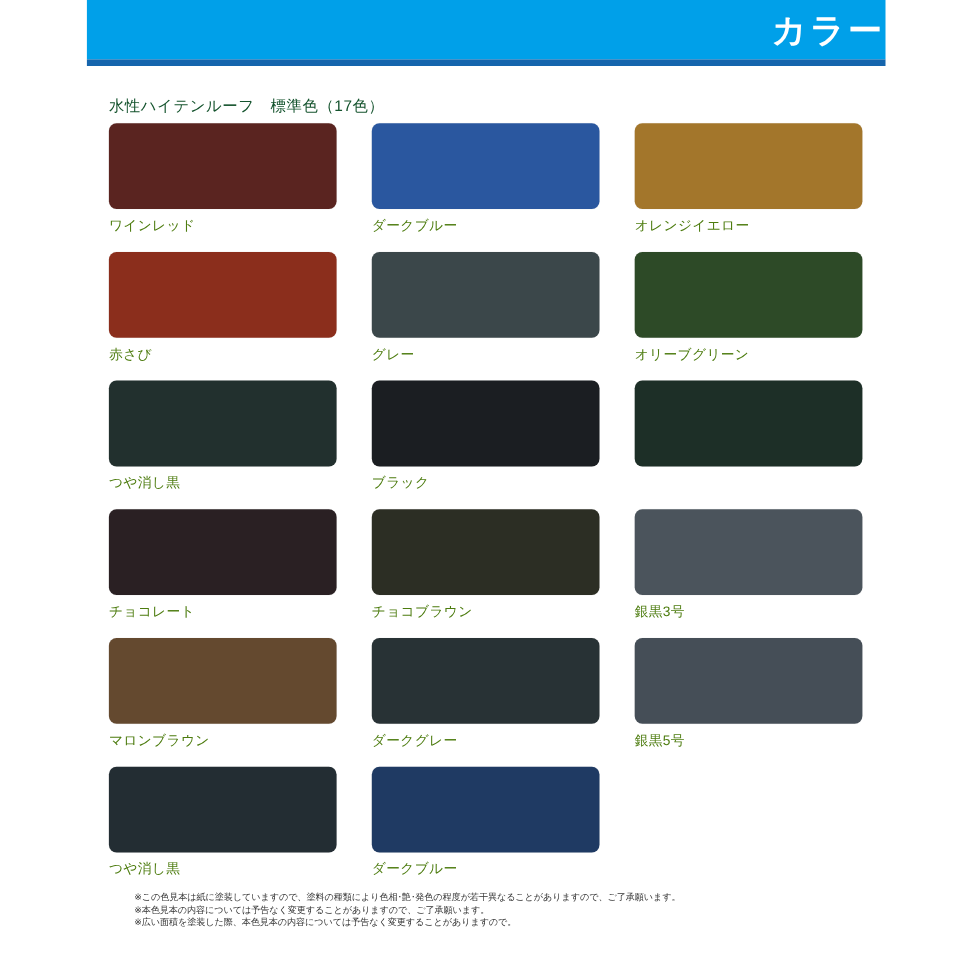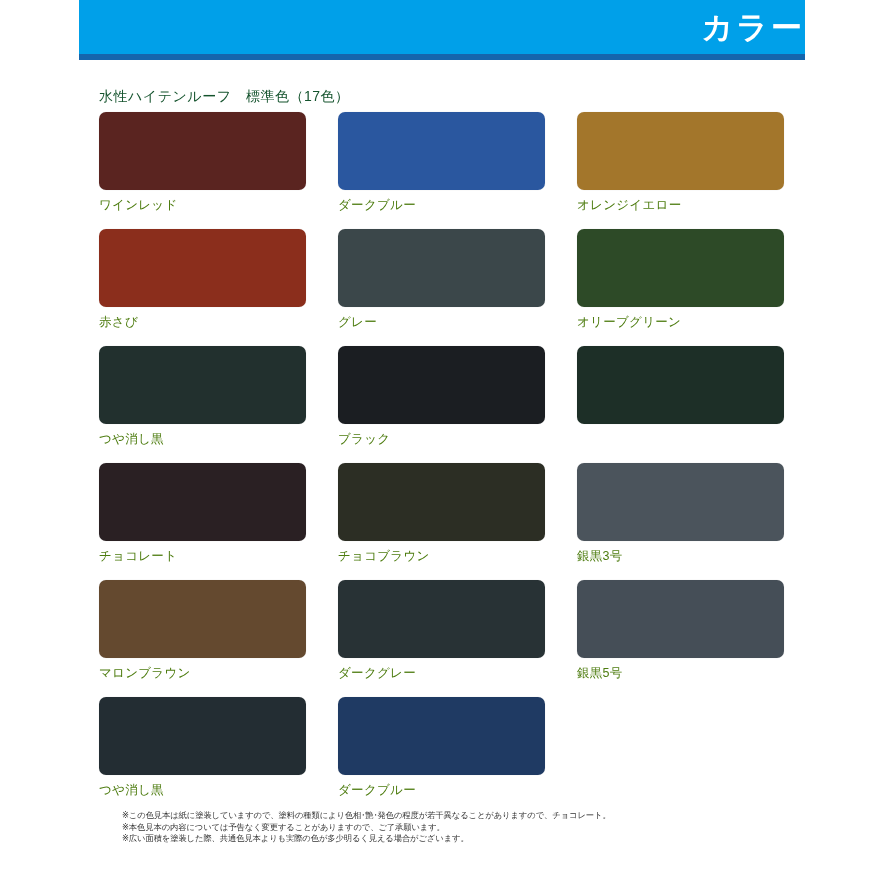--- a/index.html
+++ b/index.html
@@ -199,18 +199,18 @@
         <div class="swatch" style="background: rgb(31, 58, 99);"></div>
         <div class="swatch-label">ダークブルー</div>
       </div>
       <div class="cell empty">
         <div class="swatch"></div>
         <div class="swatch-label"></div>
       </div>
     </div>
 
   <div class="notes">
-      <div class="note-line">※この色見本は紙に塗装していますので、塗料の種類により色相･艶･発色の程度が若干異なることがありますので、チョコレート。</div>
+      <div class="note-line">※この色見本は紙に塗装していますので、塗料の種類により色相･艶･発色の程度が若干異なることがありますので、ご了承願います。</div>
       <div class="note-line">※本色見本の内容については予告なく変更することがありますので、ご了承願います。</div>
-      <div class="note-line">※広い面積を塗装した際、共通色見本よりも実際の色が多少明るく見える場合がございます。</div>
+      <div class="note-line">※広い面積を塗装した際、本色見本の内容については予告なく変更することがありますので。</div>
     </div>
 
 </div>
 
 </body></html>

